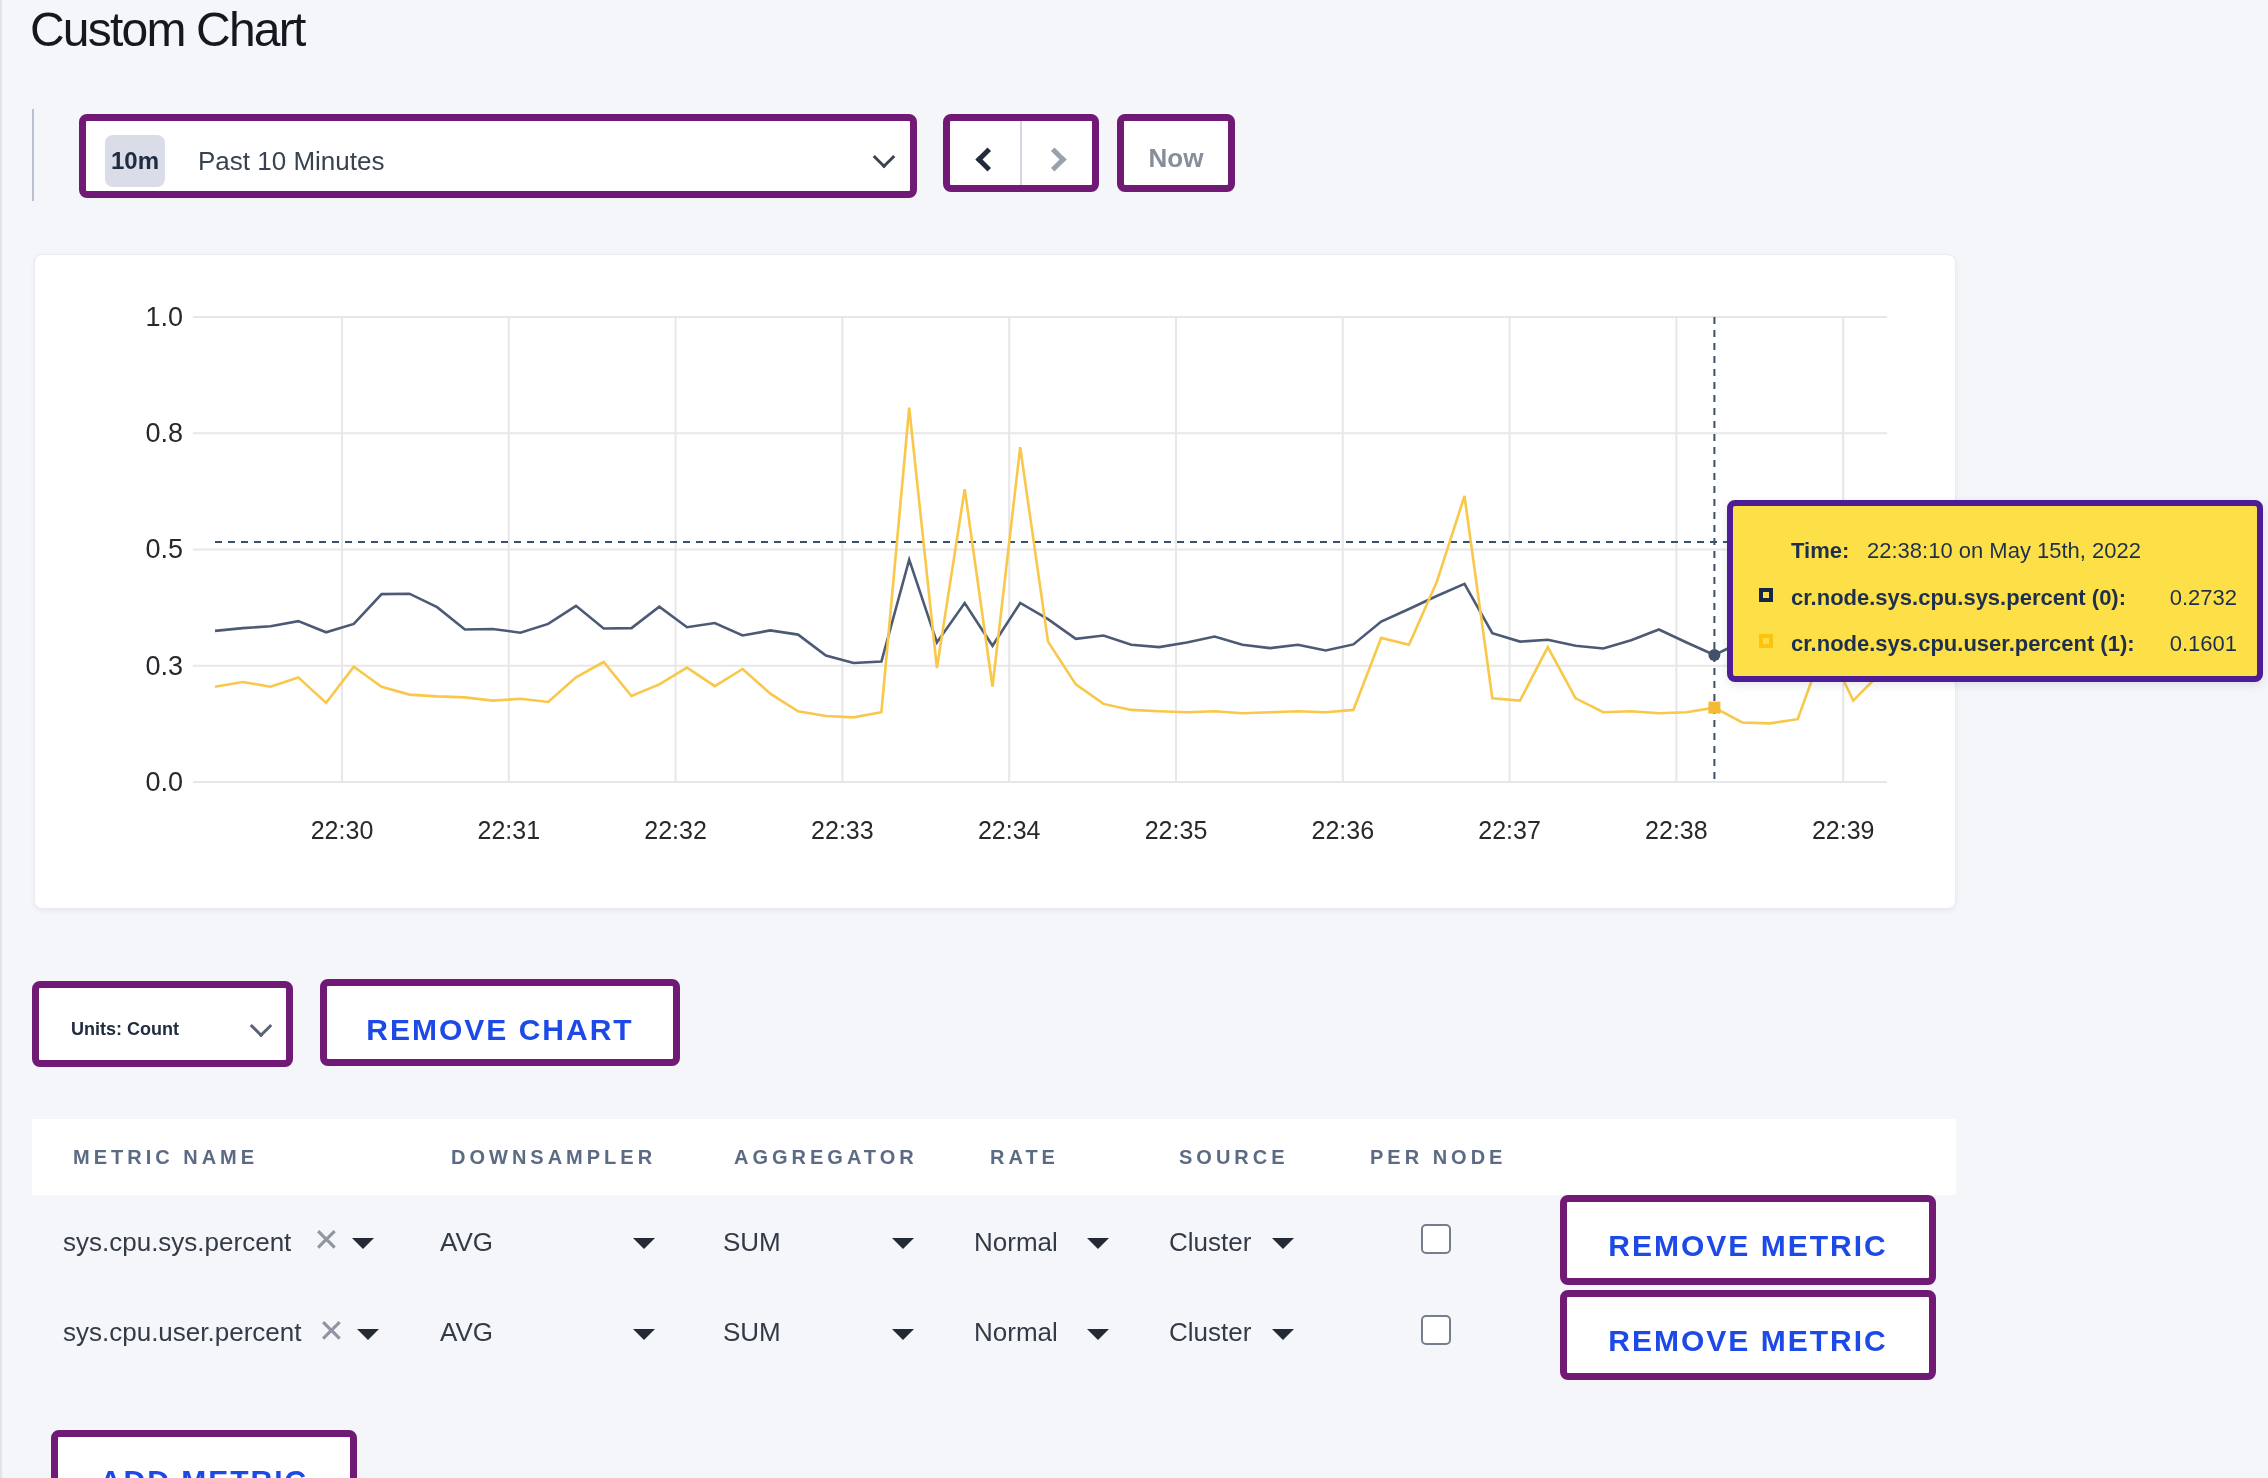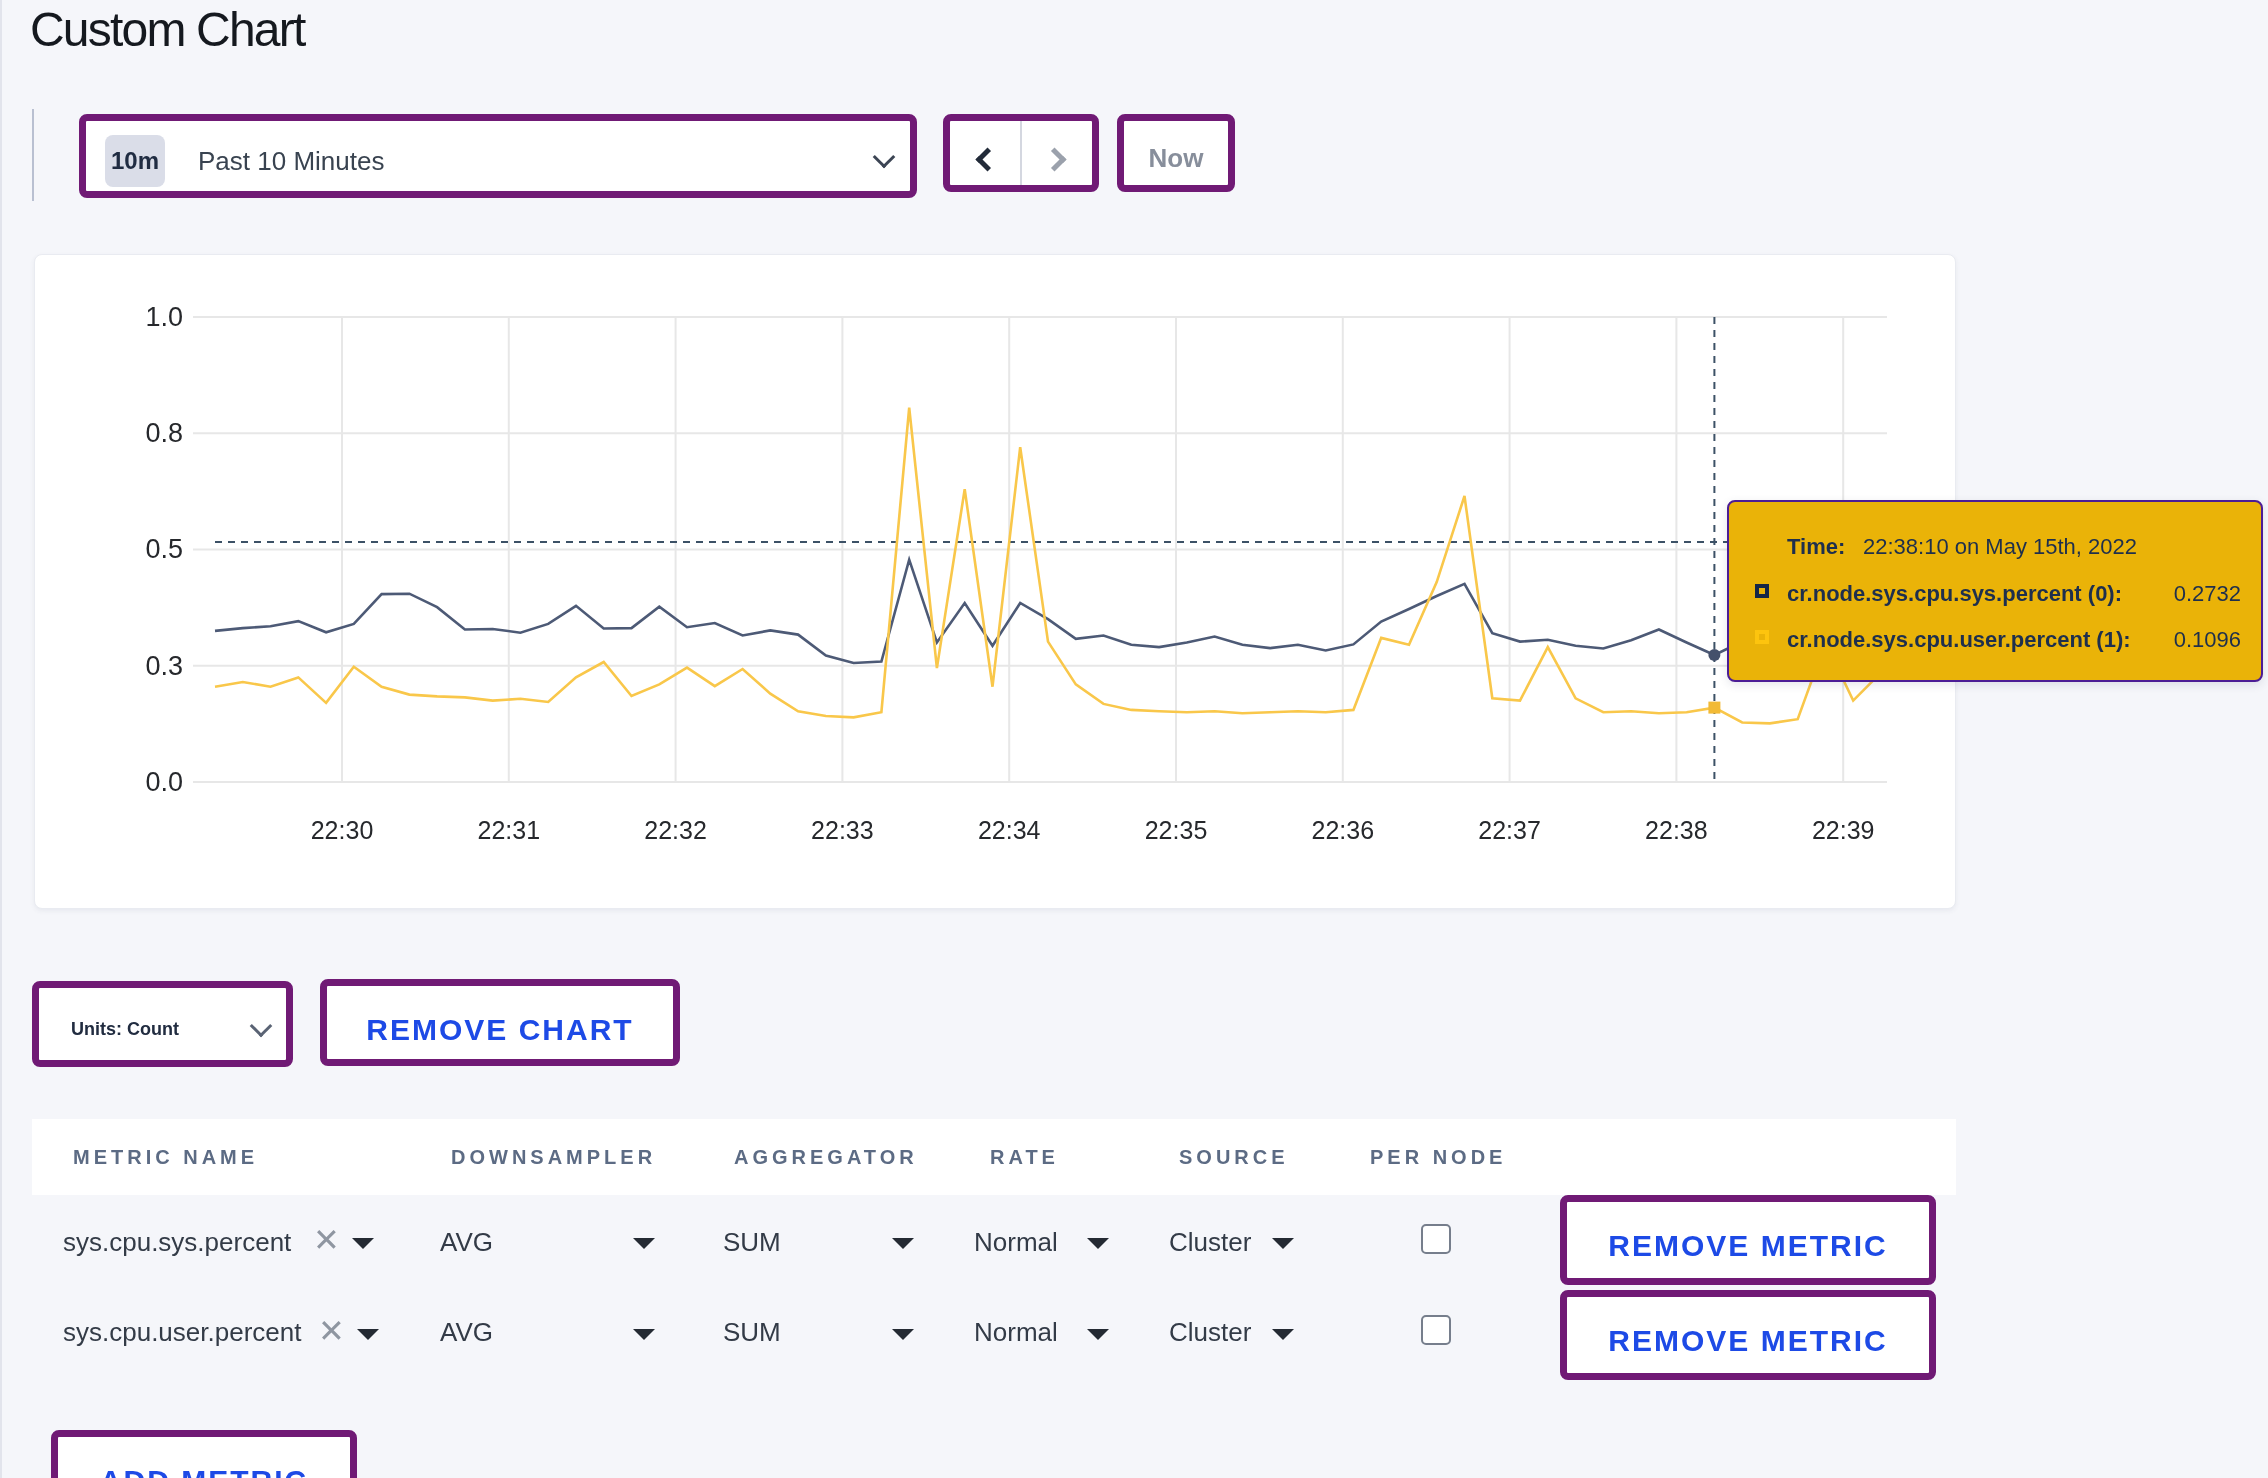--- a/index.html
+++ b/index.html
@@ -21,21 +21,21 @@
   .arrowbox .half+ .half { border-left:2px solid #d4d7e0; }
   .arr { width:17px; height:17px; border-right:5px solid #222b39; border-bottom:5px solid #222b39; }
   .arr.gray { border-color:#9ba1ac; }
   .nowbtn { left:1115px; top:114px; width:118px; height:78px; font-size:26px; font-weight:700;
     color:#878e9b; text-align:center; line-height:74px; }
   .bluebtn { color:#1d4ae6; font-weight:700; text-align:center; }
   .addchart { left:1299px; top:108px; width:292px; height:93px; font-size:30px; letter-spacing:2px;
     line-height:90px; }
   .card { left:32px; top:254px; width:1922px; height:655px; background:#fff; border:1px solid #e9ebf1;
     border-radius:8px; box-shadow:0 2px 5px rgba(60,70,100,0.07); }
-  .tooltip { left:1725px; top:500px; width:536px; height:182px; background:#eab308; border:2px solid #4c1d95;
+  .tooltip { left:1725px; top:500px; width:536px; height:182px; background:#fde047; border:6px solid #4c1d95;
     border-radius:8px; box-shadow:0 3px 10px rgba(50,60,90,0.12); font-size:22px; color:#1e2f4d; }
   .ttrow { position:absolute; left:26px; right:20px; height:28px; }
   .ttsq { position:absolute; left:0; top:3px; width:14px; height:14px; border:4px solid #152647; }
   .ttsq.y { border-color:#fdc40e; }
   .ttlabel { position:absolute; left:32px; top:0; font-weight:700; }
   .ttval { position:absolute; right:0; top:0;text-align:center; }
   .unitsbox { left:30px; top:981px; width:261px; height:86px; }
   .unitstext { left:32px; top:0; height:82px; line-height:82px; font-size:18px; font-weight:700; color:#212c40; }
   .removechart { left:318px; top:979px; width:360px; height:87px; font-size:30px; letter-spacing:2px;
     line-height:88px; }
@@ -136,21 +136,21 @@
       <span style="position:absolute; left:108px;">22:38:10 on May 15th, 2022</span>
     </div>
     <div class="ttrow" style="top:79px;">
       <span class="ttsq"></span>
       <span class="ttlabel">cr.node.sys.cpu.sys.percent (0):</span>
       <span class="ttval">0.2732</span>
     </div>
     <div class="ttrow" style="top:125px;">
       <span class="ttsq y"></span>
       <span class="ttlabel">cr.node.sys.cpu.user.percent (1):</span>
-      <span class="ttval">0.1096</span>
+      <span class="ttval">0.1601</span>
     </div>
   </div>
 
   <div class="abs box unitsbox">
     <div class="abs unitstext">Units: Count</div>
     <div class="abs chev" style="left:214px; top:30px; width:16px; height:16px; border-width:3px; border-color:#5a6374;"></div>
   </div>
   <div class="abs box bluebtn removechart">REMOVE CHART</div>
 
   <div class="abs thead">

